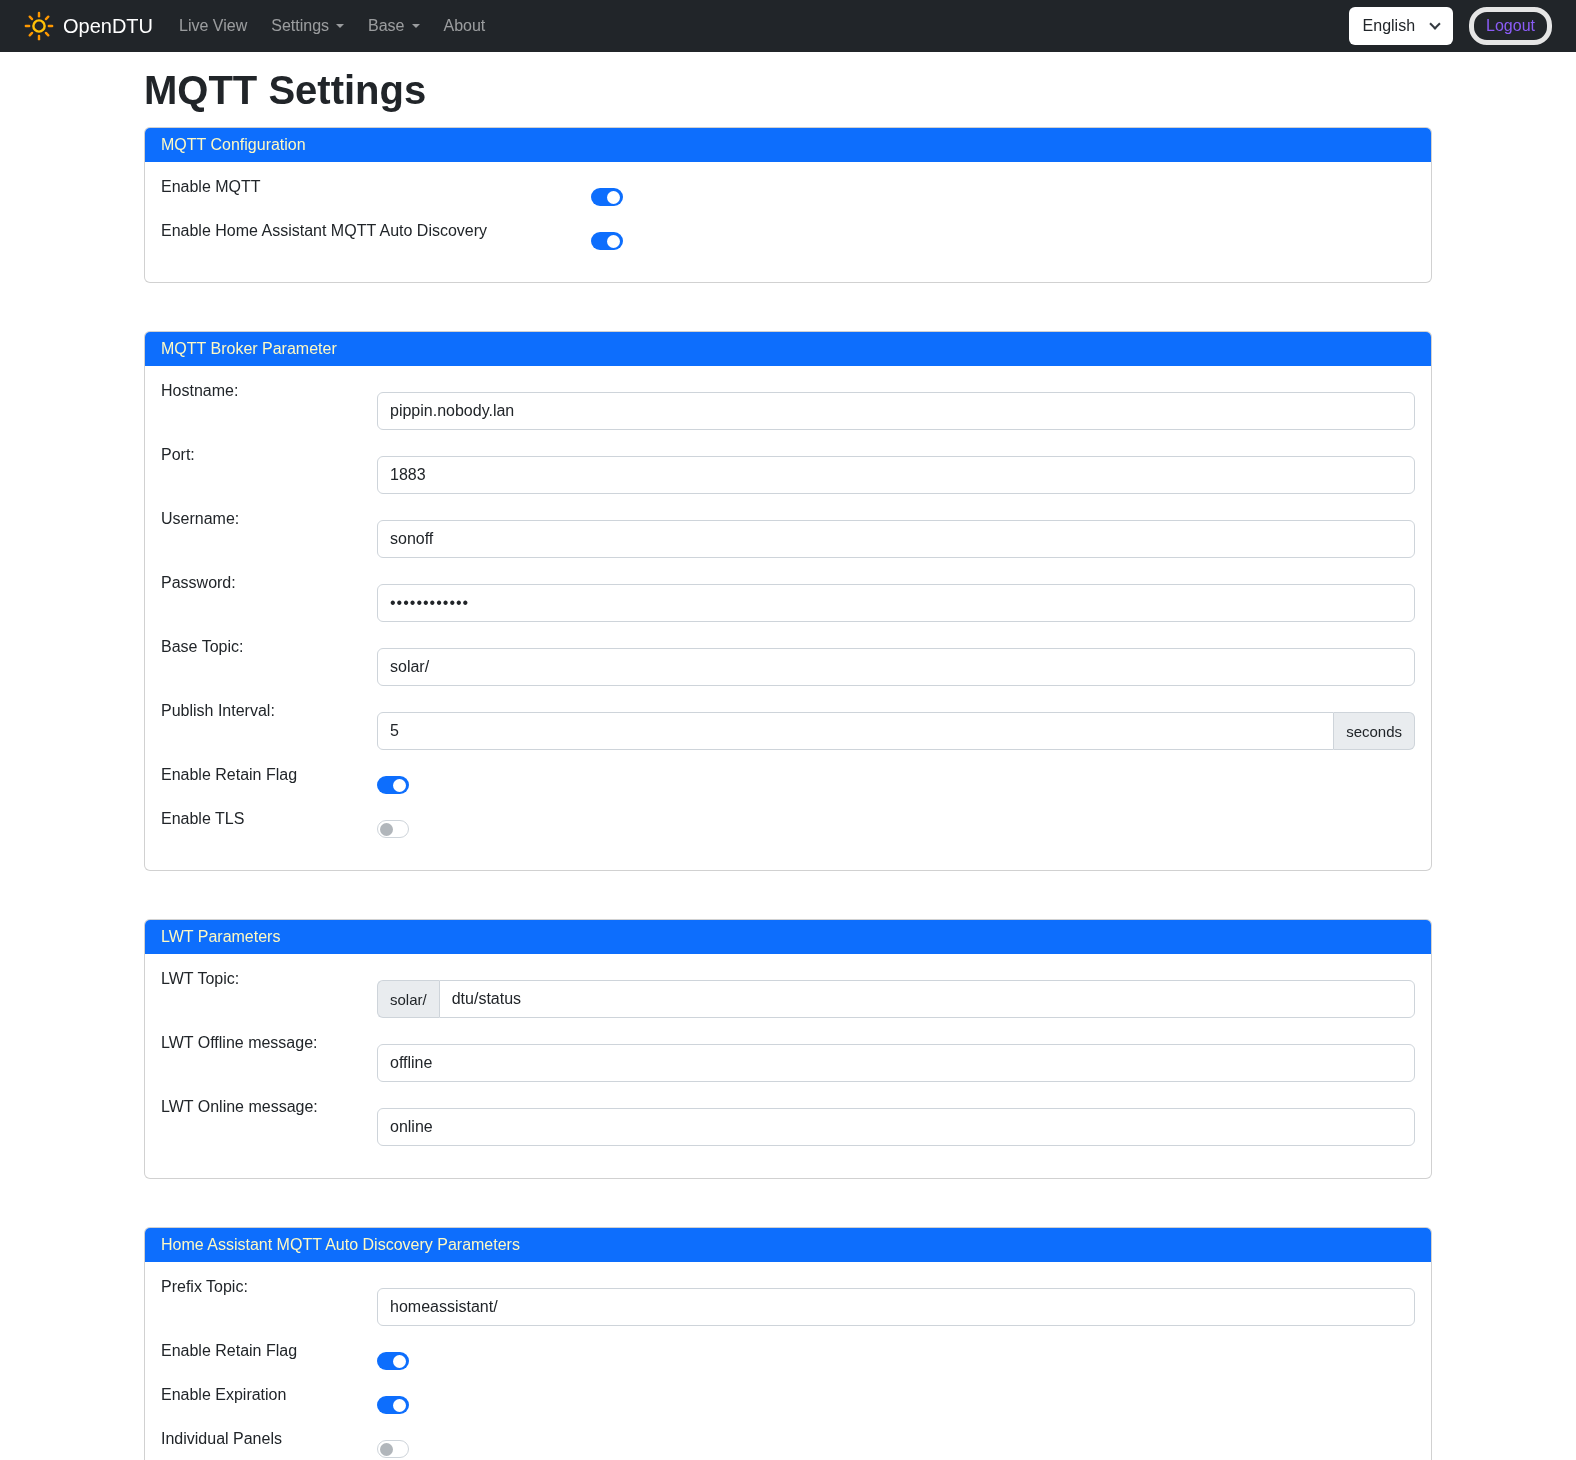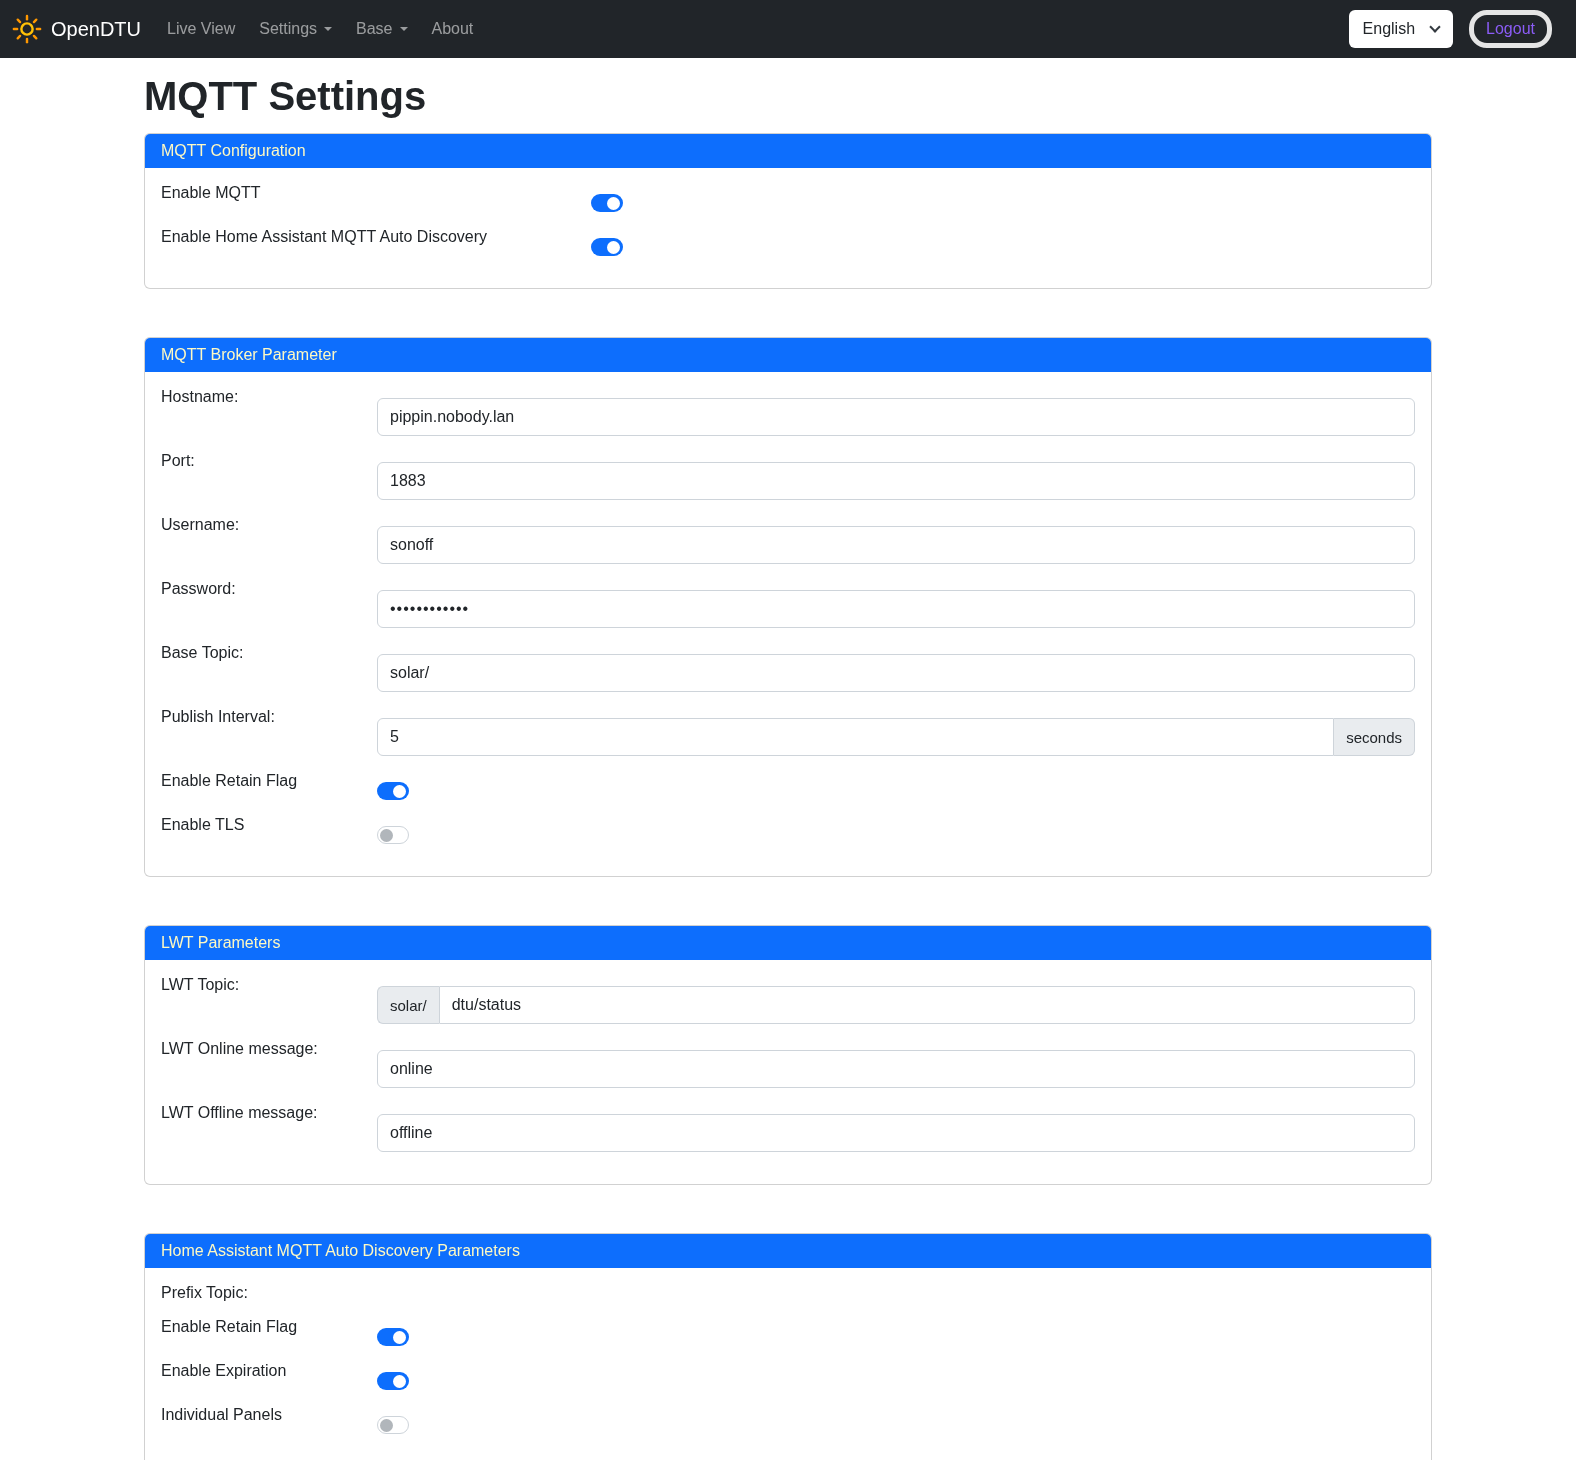--- a/index.html
+++ b/index.html
@@ -5,23 +5,23 @@
   * { box-sizing: border-box; }
   html,body { margin:0; padding:0; }
   body {
     font-family: "Liberation Sans", sans-serif;
     background:#ffffff; color:#212529; font-size:16px;
     width:1576px; height:1460px; overflow:hidden;
   }
 
   
   .navbar {
-    background:#212529; height:58px;
+    background:#212529; height:52px;
     display:flex; align-items:center; justify-content:space-between;
-    padding:0 24px 0 12px;
+    padding:0 24px 0 24px;
   }
   .nav-left { display:flex; align-items:center; }
   .brand {
     display:flex; align-items:center; gap:9px;
     color:#fff; font-size:20px; margin-right:18px; cursor:pointer;
   }
   .nav-link {
     color:rgba(255,255,255,.55); font-size:16px; padding:8px;
     margin-right:8px; cursor:pointer; display:flex; align-items:center; gap:7px;
   }
@@ -240,40 +240,43 @@
       <div class="frow">
         <div class="flabel">LWT Topic:</div>
         <div class="fctrl">
           <div class="igroup">
             <span class="iaddon iaddon--prefix">solar/</span>
             <input class="tinput tinput--prefixed" type="text" value="dtu/status" style="">
           </div>
         </div>
       </div>
       <div class="frow">
+        <div class="flabel">LWT Offline message:</div>
+        <div class="fctrl">
+          <input class="tinput" type="text" value="offline" style="">
+        </div>
+      </div>
+      <div class="frow">
         <div class="flabel">LWT Online message:</div>
         <div class="fctrl">
           <input class="tinput" type="text" value="online" style="">
-        </div>
-      </div>
-      <div class="frow">
-        <div class="flabel">LWT Offline message:</div>
-        <div class="fctrl">
-          <input class="tinput" type="text" value="offline" style="">
         </div>
       </div>
     </div>
   </div>
 
   
   <div class="card">
     <div class="card-header">Home Assistant MQTT Auto Discovery Parameters</div>
     <div class="card-body">
       <div class="frow">
         <div class="flabel">Prefix Topic:</div>
+        <div class="fctrl">
+          <input class="tinput" type="text" value="homeassistant/" style="">
+        </div>
       </div>
       <div class="frow frow--switch">
         <div class="flabel">Enable Retain Flag</div>
         <div class="fctrl">
           <span class="switch" data-state="on">
               <span class="knob"></span>
             </span>
         </div>
       </div>
       <div class="frow frow--switch">

